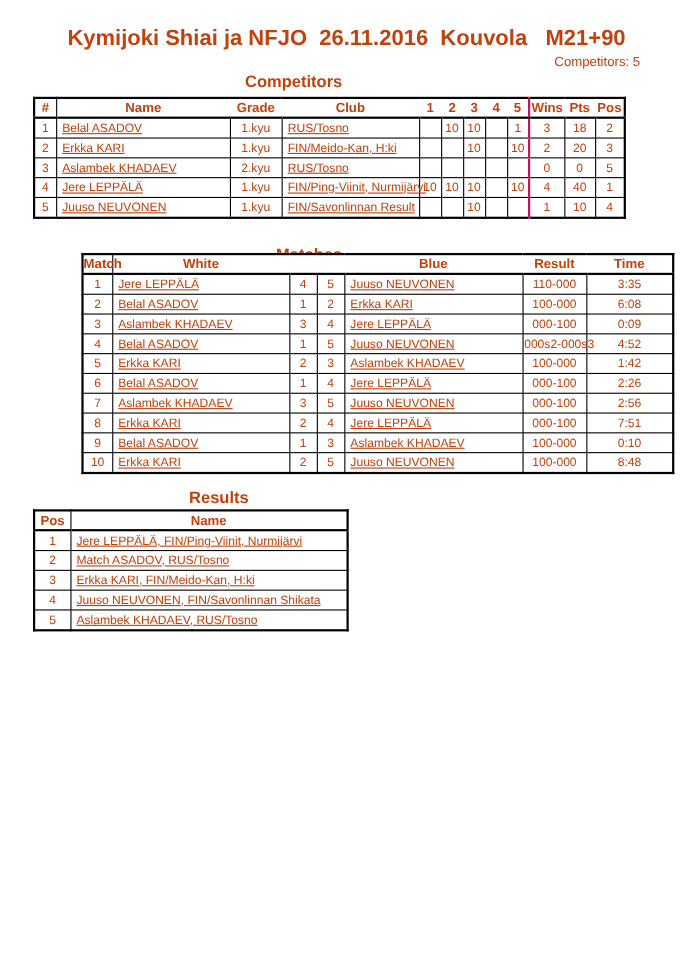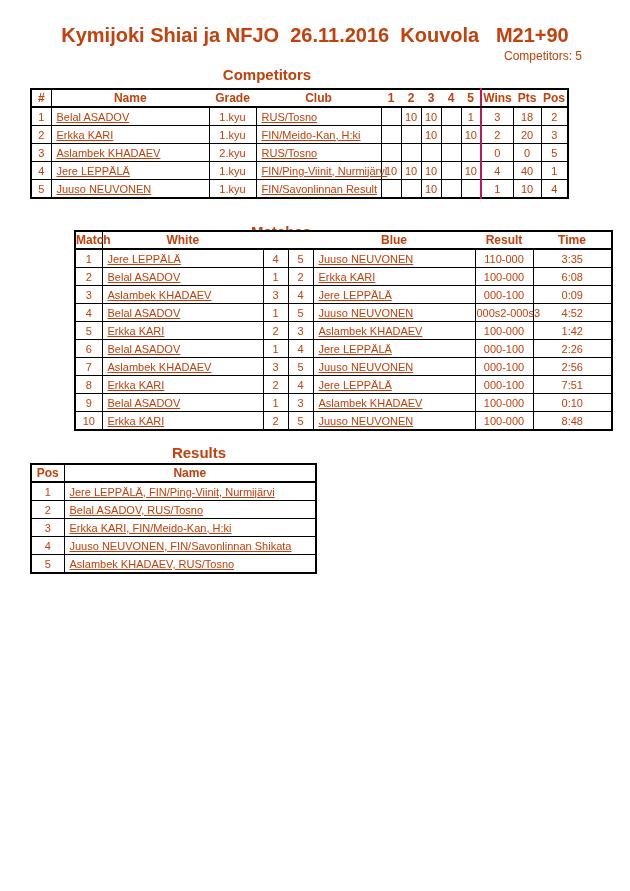--- a/index.html
+++ b/index.html
@@ -284,21 +284,21 @@
         <tr>
       <th class="sep">Pos</th>
       <th>Name</th>
     </tr>
     <tr>
       <td>1</td>
       <td class="l">Jere LEPPÄLÄ, FIN/Ping-Viinit, Nurmijärvi</td>
     </tr>
     <tr>
       <td>2</td>
-      <td class="l">Belal ASADOV, RUS/Tosno</td>
+      <td class="l">Match ASADOV, RUS/Tosno</td>
     </tr>
     <tr>
       <td>3</td>
       <td class="l">Erkka KARI, FIN/Meido-Kan, H:ki</td>
     </tr>
     <tr>
       <td>4</td>
       <td class="l">Juuso NEUVONEN, FIN/Savonlinnan Shikata</td>
     </tr>
     <tr>

